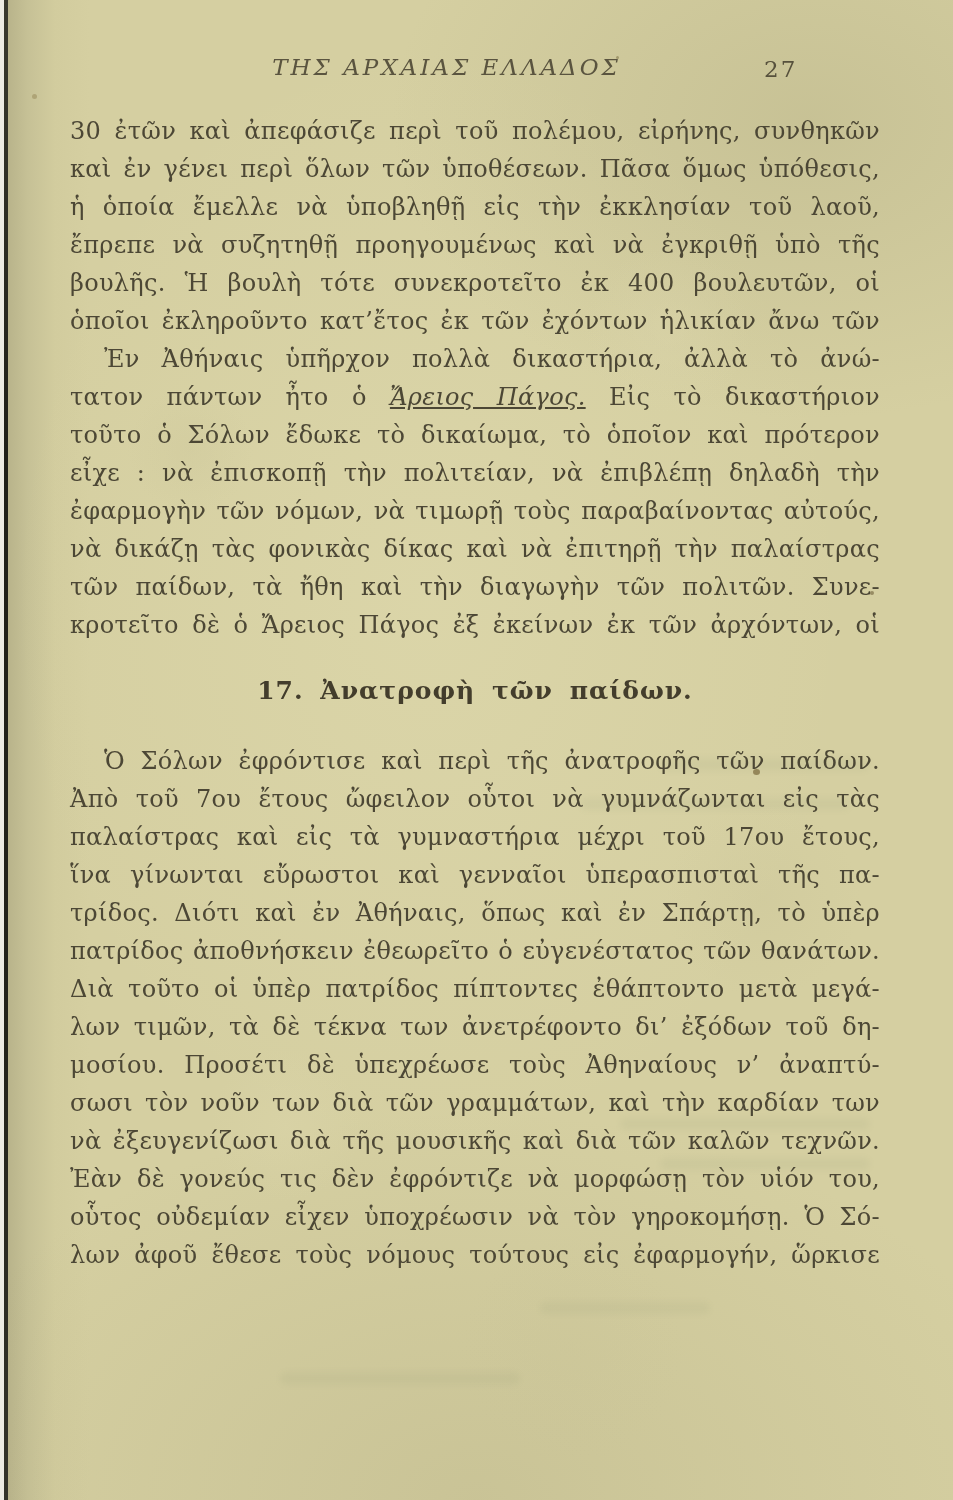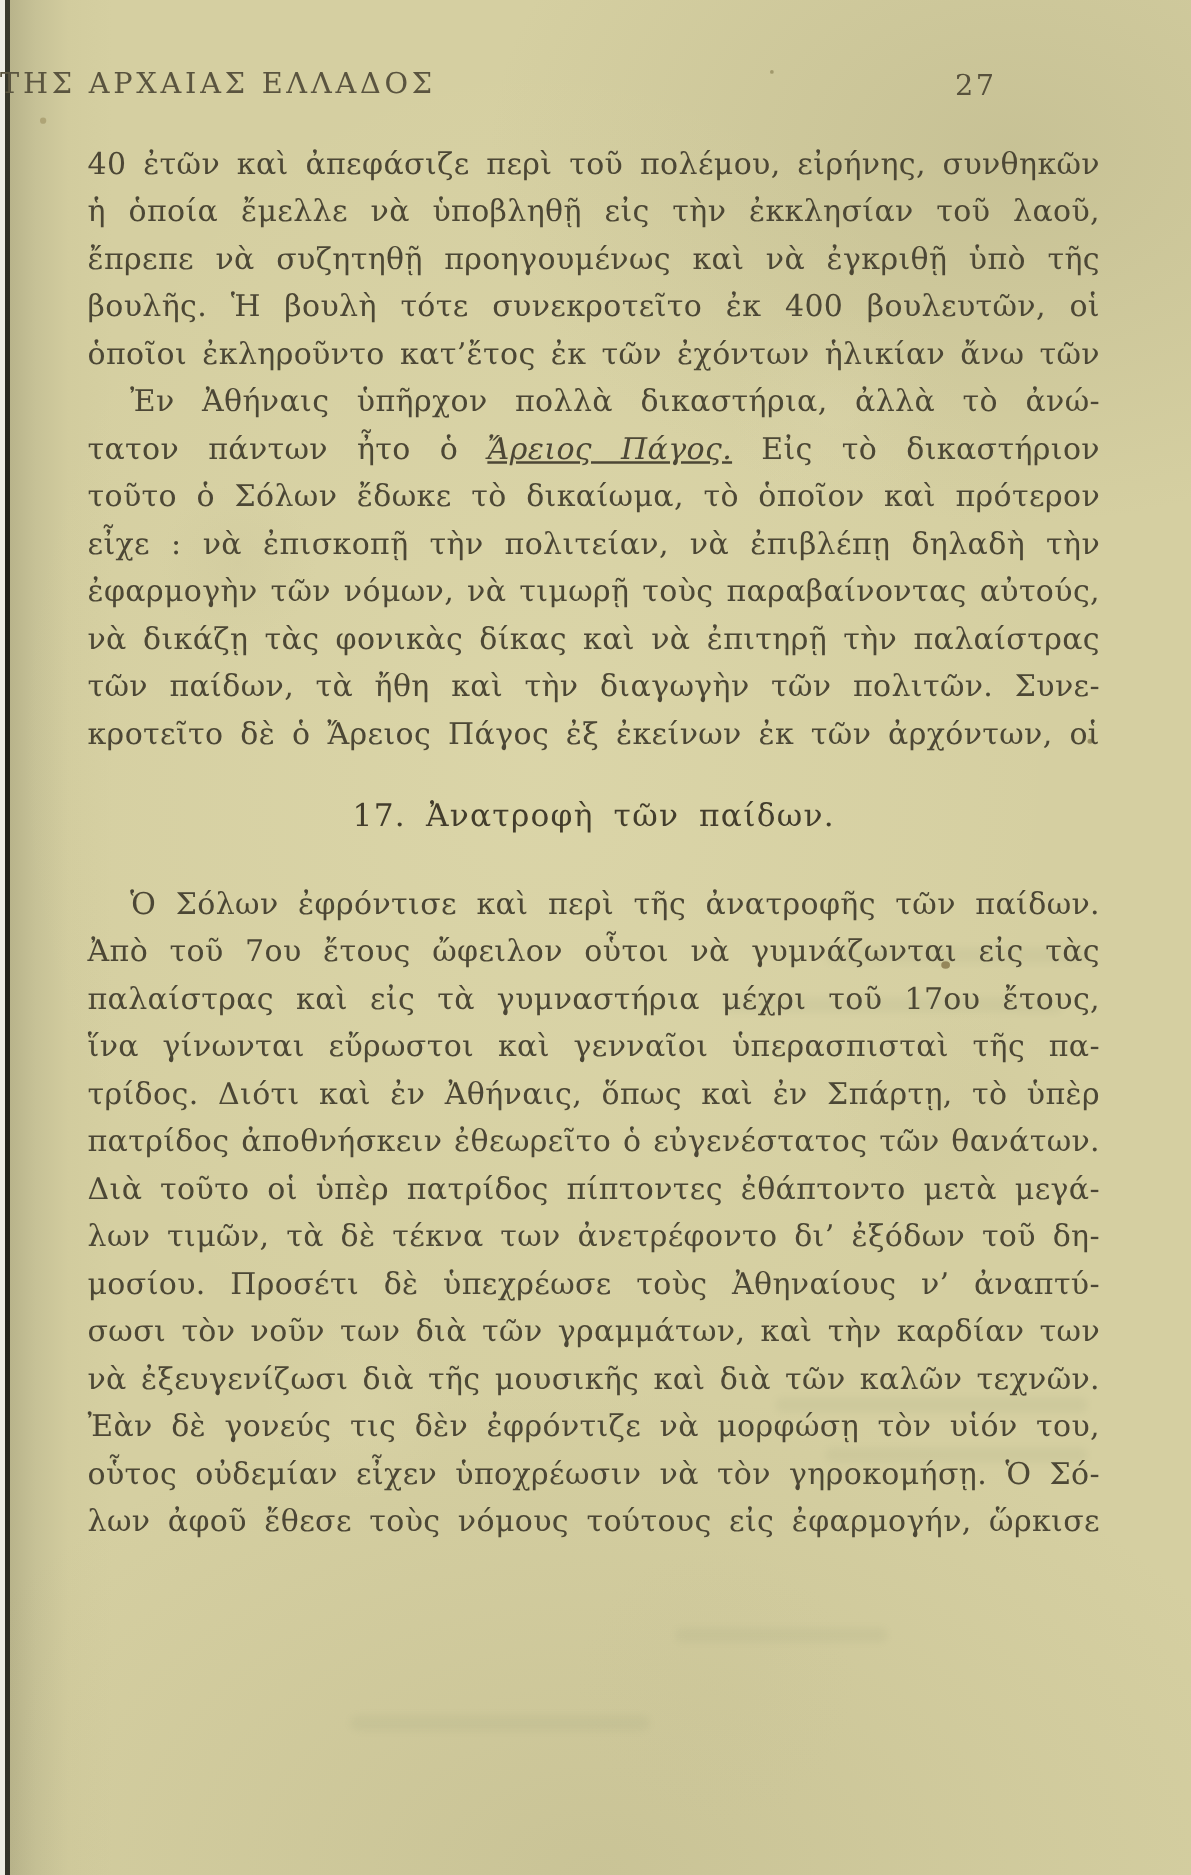--- a/index.html
+++ b/index.html
@@ -25,35 +25,35 @@
       radial-gradient(circle 120px at 70% 22%, rgba(222,216,175,0.30), rgba(222,216,175,0) 70%),
       radial-gradient(circle 140px at 80% 60%, rgba(198,192,148,0.22), rgba(198,192,148,0) 70%),
       radial-gradient(circle 110px at 30% 75%, rgba(224,218,176,0.25), rgba(224,218,176,0) 70%),
       radial-gradient(circle 160px at 60% 90%, rgba(200,194,150,0.20), rgba(200,194,150,0) 70%);
   }
   .edge-white{position:absolute;left:0;top:0;width:4px;height:1500px;background:#edece3;}
   .edge-dark{position:absolute;left:4px;top:0;width:4px;height:1500px;
     background:linear-gradient(#3a3a2e,#202018 30%,#23231a 70%,#34342a);}
   .header{position:absolute;top:54px;left:0;right:0;height:36px;color:#57513c;}
   .header .title{
-    display:block;text-align:left;margin-right:60px;
-    font-size:23px;letter-spacing:3px;color:#5a543f;
+    display:block;text-align:center;margin-right:60px;
+    font-size:23px;letter-spacing:3px;color:#5a543f;font-style:italic;
   }
   .header .pagenum{position:absolute;top:2px;left:764px;font-size:23px;letter-spacing:2px;color:#57513c;text-align:center;}
   .text{position:absolute;left:70px;right:73px;top:112px;color:#4c4735;}
   .ln{
     height:38px;line-height:38px;font-size:24px;letter-spacing:0.3px;
     text-align:justify;text-align-last:justify;white-space:nowrap;
   }
   .ln.end{text-align-last:left;}
   .ln.ind{text-indent:34px;}
   .ln i{font-style:italic;text-decoration:underline;}
   .heading{
     margin-top:26px;height:42px;line-height:42px;
-    text-align:center;font-weight:normal;font-size:25px;
+    text-align:center;font-weight:bold;font-size:25px;
     letter-spacing:1px;word-spacing:7px;color:#433d2c;
   }
   .gap{margin-top:30px;}
   .speck{position:absolute;border-radius:50%;pointer-events:none;}
   .s1{left:753px;top:769px;width:7px;height:6px;background:#8a7a4e;opacity:.85;}
   .s2{left:32px;top:94px;width:5px;height:5px;background:#a89c6e;opacity:.8;}
   .s3{left:870px;top:591px;width:4px;height:4px;background:#7d7148;opacity:.7;}
   .s4{left:616px;top:56px;width:3px;height:3px;background:#8f8458;opacity:.7;}
   .ghost{position:absolute;border-radius:8px;background:#71805f;opacity:.07;filter:blur(3px);pointer-events:none;}
   .g1{left:660px;top:758px;width:210px;height:13px;}
@@ -82,21 +82,22 @@
   <div class="speck s3"></div>
   <div class="speck s4"></div>
 
   <div class="header">
     <span class="title">ΤΗΣ ΑΡΧΑΙΑΣ ΕΛΛΑΔΟΣ</span>
     <span class="pagenum">27</span>
   </div>
 
   <div class="text">
 
-    <div class="ln jl">40 ἐτῶν καὶ ἀπεφάσιζε περὶ τοῦ πολέμου, εἰρήνης, συνθηκῶν</div>
+    <div class="ln jl">30 ἐτῶν καὶ ἀπεφάσιζε περὶ τοῦ πολέμου, εἰρήνης, συνθηκῶν</div>
+    <div class="ln jl">καὶ ἐν γένει περὶ ὅλων τῶν ὑποθέσεων. Πᾶσα ὅμως ὑπόθεσις,</div>
     <div class="ln jl">ἡ ὁποία ἔμελλε νὰ ὑποβληθῇ εἰς τὴν ἐκκλησίαν τοῦ λαοῦ,</div>
     <div class="ln jl">ἔπρεπε νὰ συζητηθῇ προηγουμένως καὶ νὰ ἐγκριθῇ ὑπὸ τῆς</div>
     <div class="ln jl">βουλῆς. Ἡ βουλὴ τότε συνεκροτεῖτο ἐκ 400 βουλευτῶν, οἱ</div>
     <div class="ln jl">ὁποῖοι ἐκληροῦντο κατ’ἔτος ἐκ τῶν ἐχόντων ἡλικίαν ἄνω τῶν</div>
 
     <div class="ln jl ind">Ἐν Ἀθήναις ὑπῆρχον πολλὰ δικαστήρια, ἀλλὰ τὸ ἀνώ-</div>
     <div class="ln jl"><span>τατον πάντων ἦτο ὁ </span><i>Ἄρειος Πάγος.</i><span> Εἰς τὸ δικαστήριον</span></div>
     <div class="ln jl">τοῦτο ὁ Σόλων ἔδωκε τὸ δικαίωμα, τὸ ὁποῖον καὶ πρότερον</div>
     <div class="ln jl">εἶχε : νὰ ἐπισκοπῇ τὴν πολιτείαν, νὰ ἐπιβλέπῃ δηλαδὴ τὴν</div>
     <div class="ln jl">ἐφαρμογὴν τῶν νόμων, νὰ τιμωρῇ τοὺς παραβαίνοντας αὐτούς,</div>

